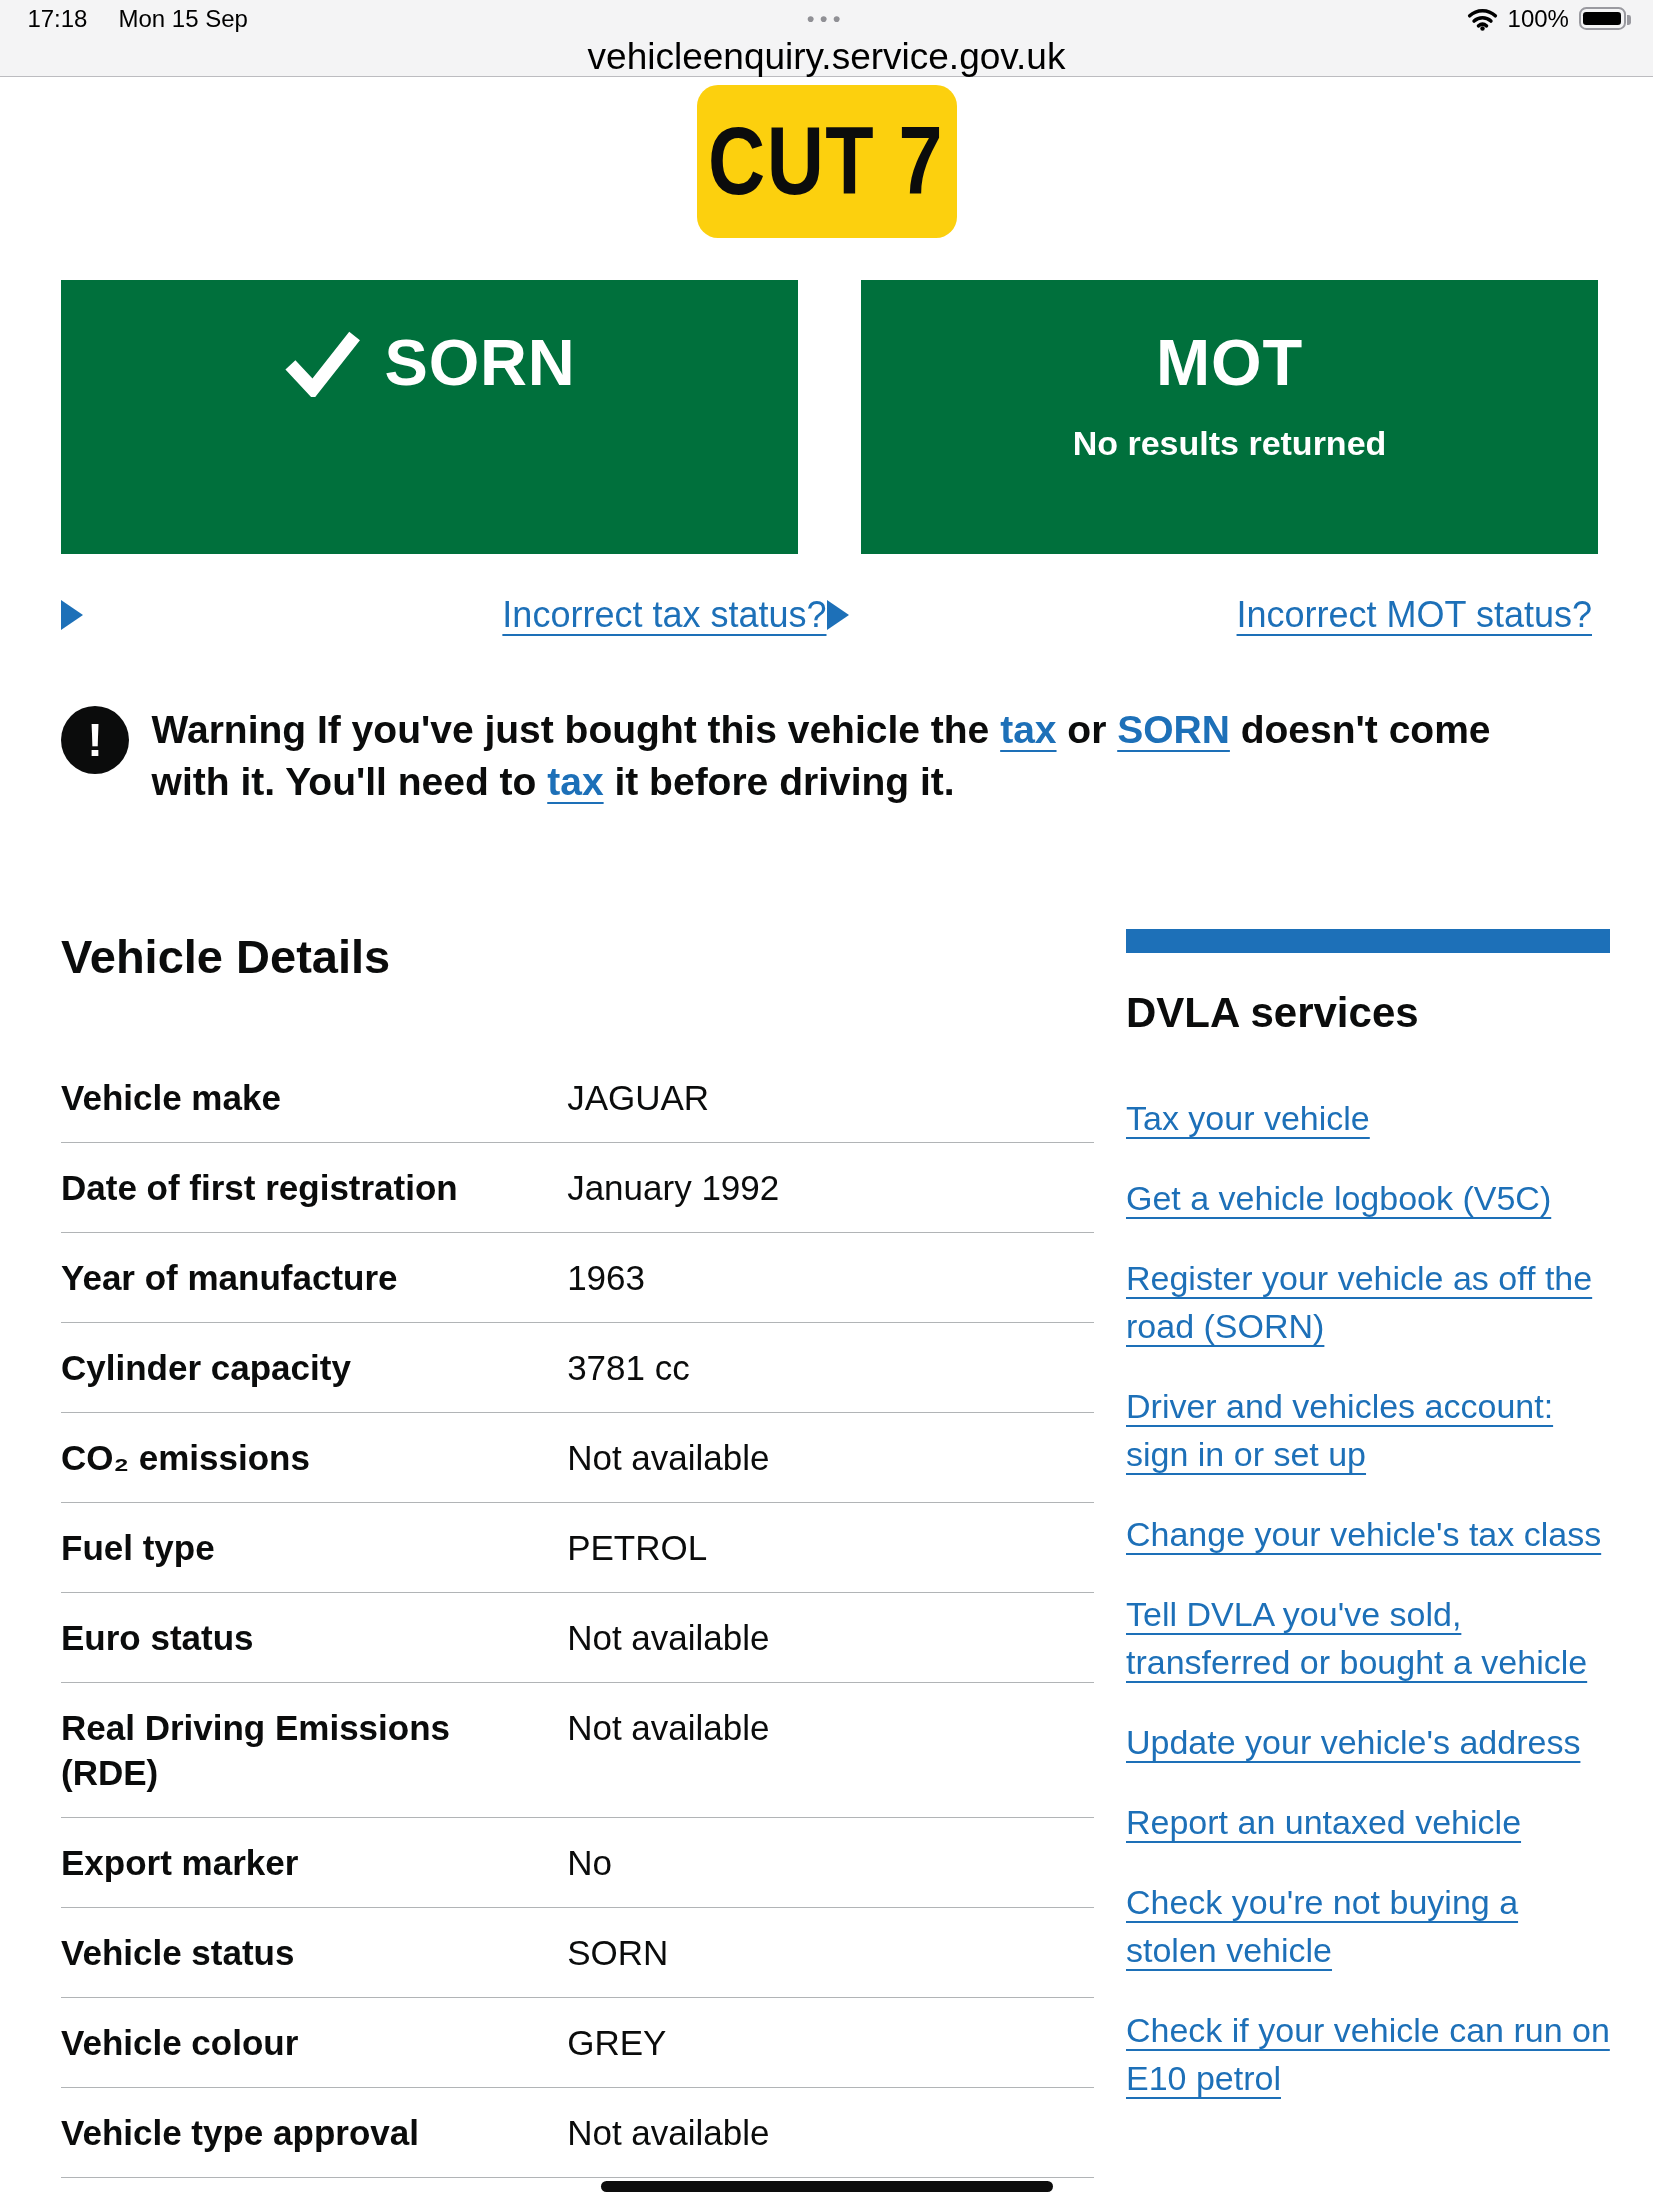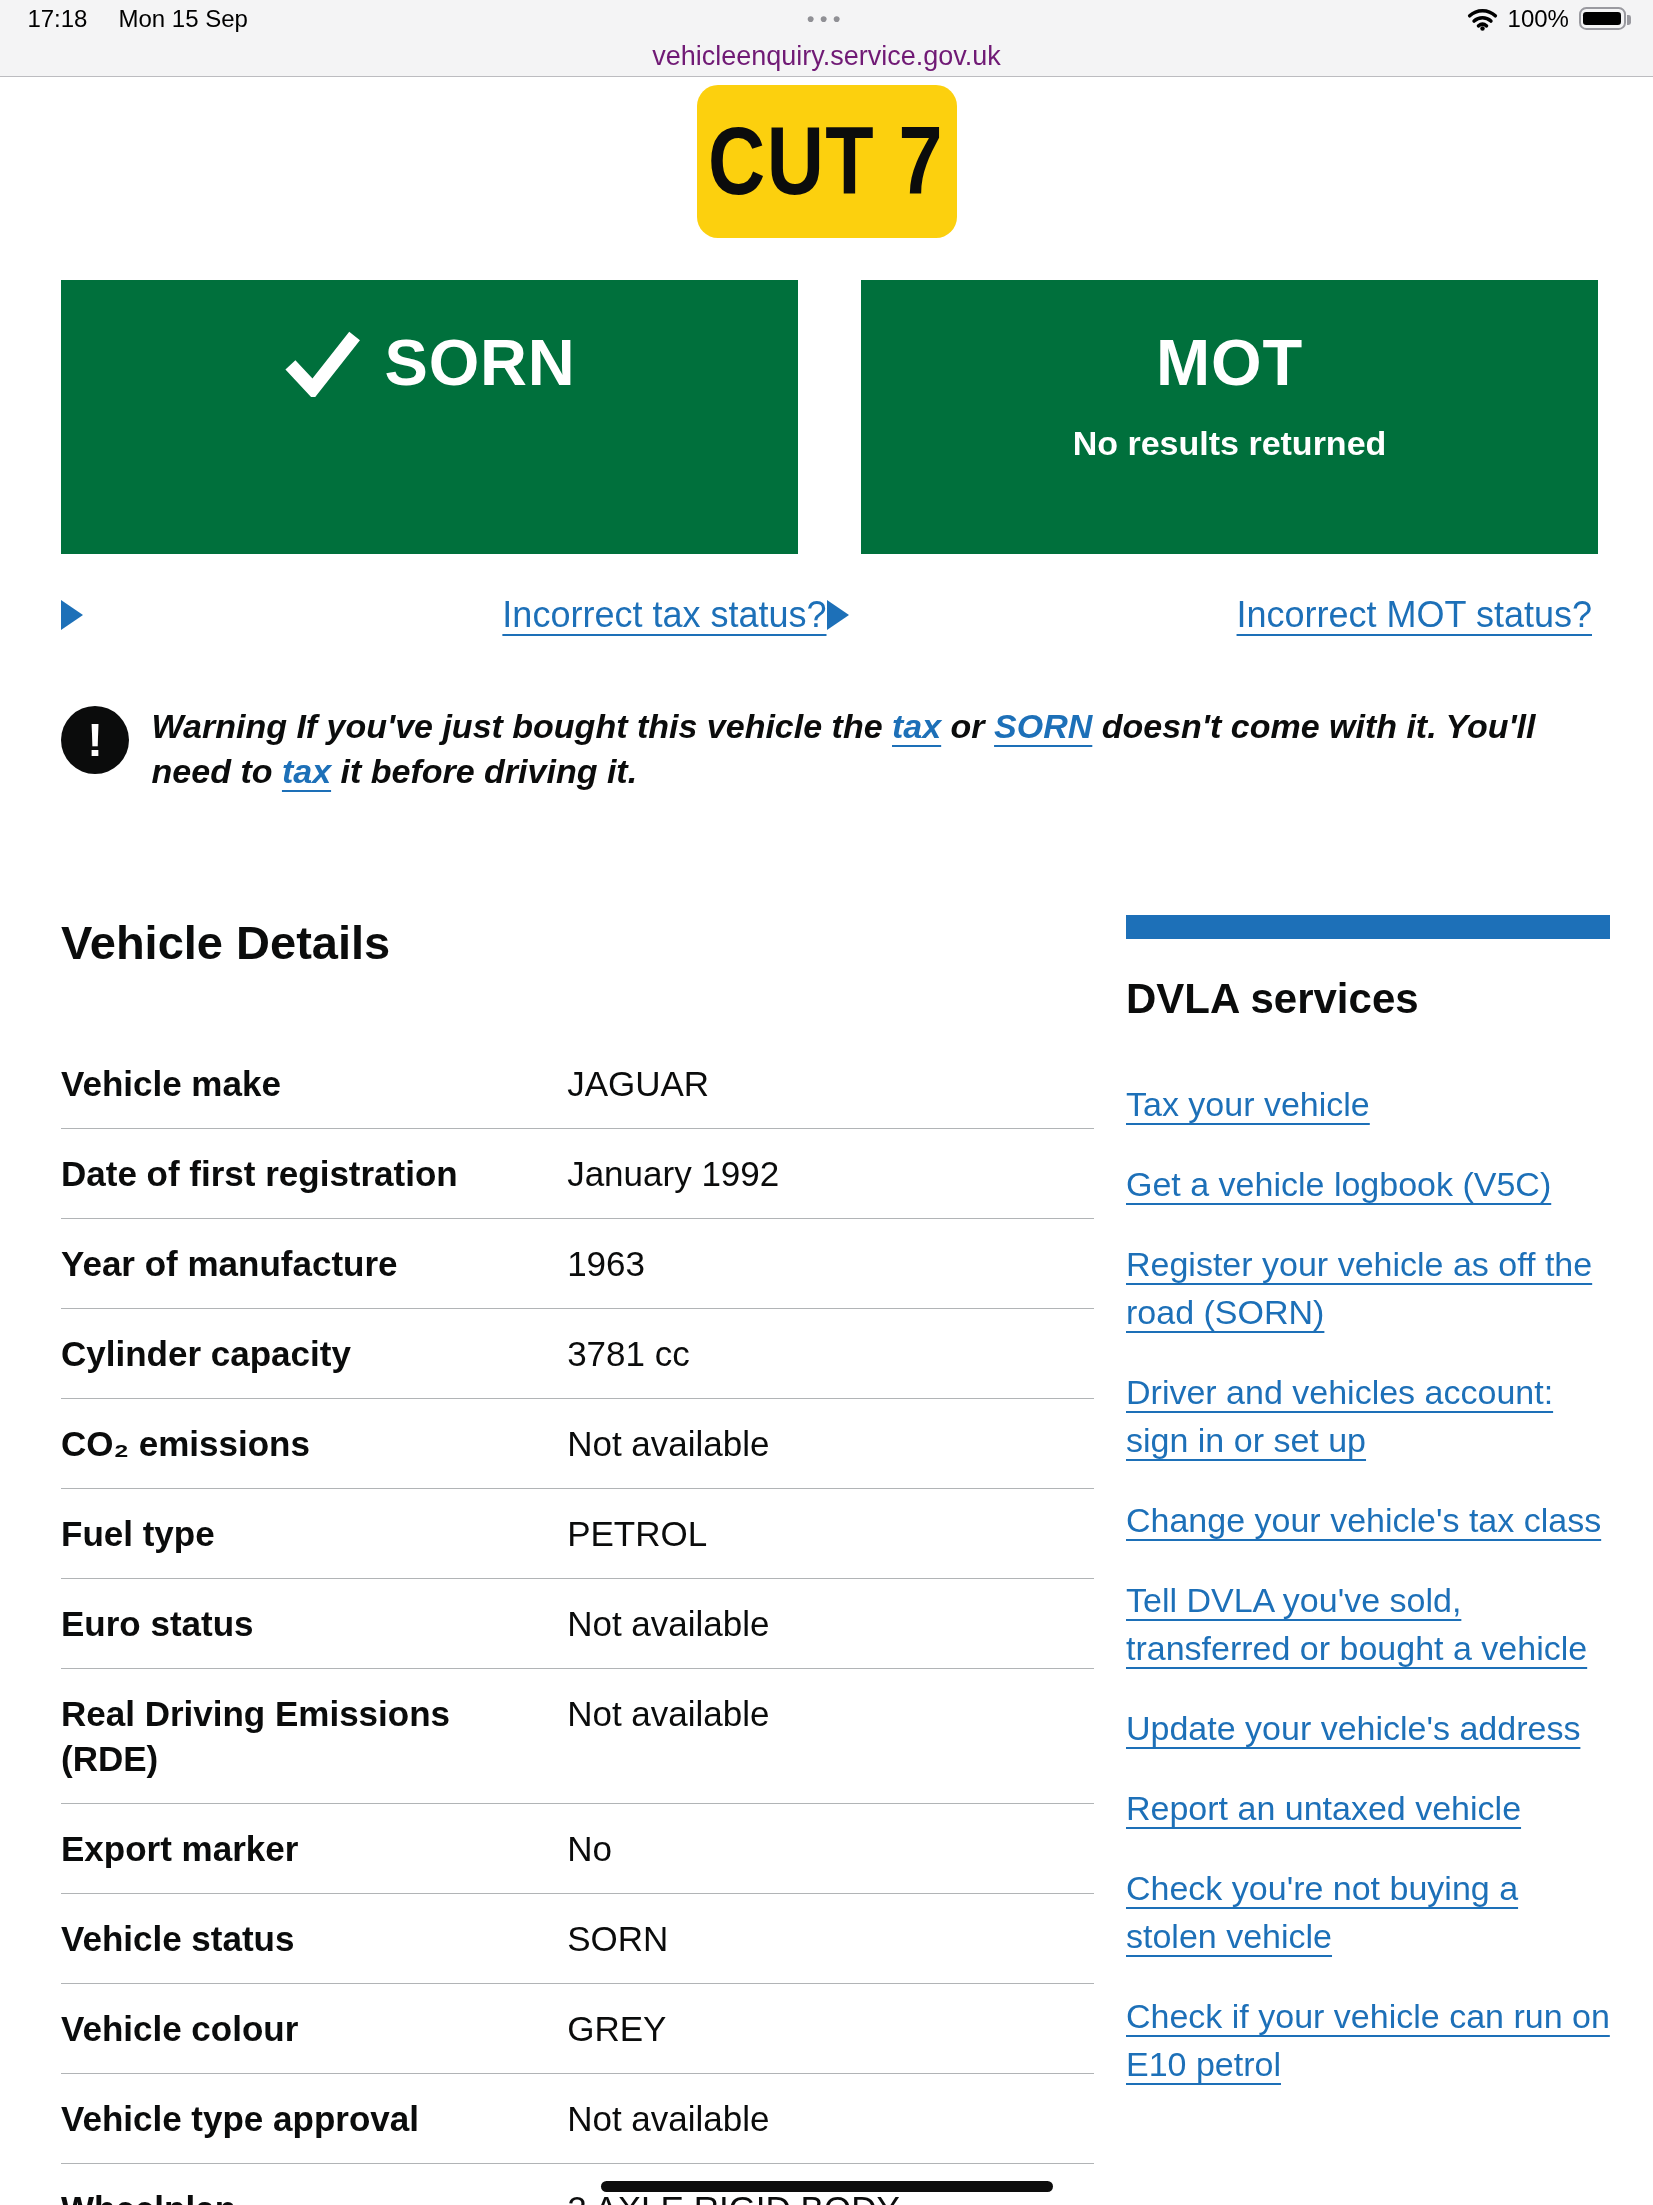--- a/index.html
+++ b/index.html
@@ -27,21 +27,21 @@
     width:47px; height:22.6px; border:2.4px solid #9a9aa0; border-radius:7.3px;
     position:relative; display:inline-block;
   }
   .battery .fill { position:absolute; inset:2.4px; background:#000; border-radius:3.2px; }
   .battery .nub {
     position:absolute; right:-7.3px; top:5.7px; width:4px; height:9.7px;
     background:#9a9aa0; border-radius:0 2.4px 2.4px 0;
   }
   .url-bar {
     height:40px; display:flex; align-items:center; justify-content:center;
-    font-size:27px; color:#701a75; border-bottom:1.6px solid #bcbcc0;
+    font-size:37px; color:#000000; border-bottom:1.6px solid #bcbcc0;
   }
 
   
   .plate-wrap { display:flex; justify-content:center; margin-top:8px; }
   .plate {
     width:260px; height:153px; background:#fcd00e; border-radius:21px;
     display:flex; align-items:center; justify-content:center;
   }
   .plate span {
     font-size:90px; font-weight:700; color:#0b0c0c; letter-spacing:1.6px;
@@ -75,22 +75,22 @@
   }
 
   
   .warning { display:flex; padding:0 61px; margin-top:68px; }
   .warning-icon {
     flex:0 0 68px; width:68px; height:68px; border-radius:50%;
     background:#0b0c0c; color:#fff; display:flex; align-items:center;
     justify-content:center; font-size:47px; font-weight:700; margin-top:1.6px;
   }
   .warning-text {
-    margin-left:22.6px; max-width:1405px; font-size:34px; font-weight:700;
-    line-height:1.33; color:#0b0c0c;font-style:italic;
+    margin-left:22.6px; max-width:1405px; font-size:39px; font-weight:700;
+    line-height:1.33; color:#0b0c0c;
   }
   .warning-text a { color:#1d70b8; text-decoration:underline;
     text-underline-offset:6.5px; text-decoration-thickness:2.4px; }
 
   
   .content { display:flex; padding:0 0 0 61px; margin-top:121px; }
   .main { width:1033px; }
   .main h2 { font-size:47px; font-weight:700; margin-bottom:69px; }
   .row { display:flex; padding:22px 0; border-bottom:1.6px solid #b1b4b6; }
   .row .label { width:49%; font-weight:700; font-size:35px; line-height:45px; padding-right:24px; }

